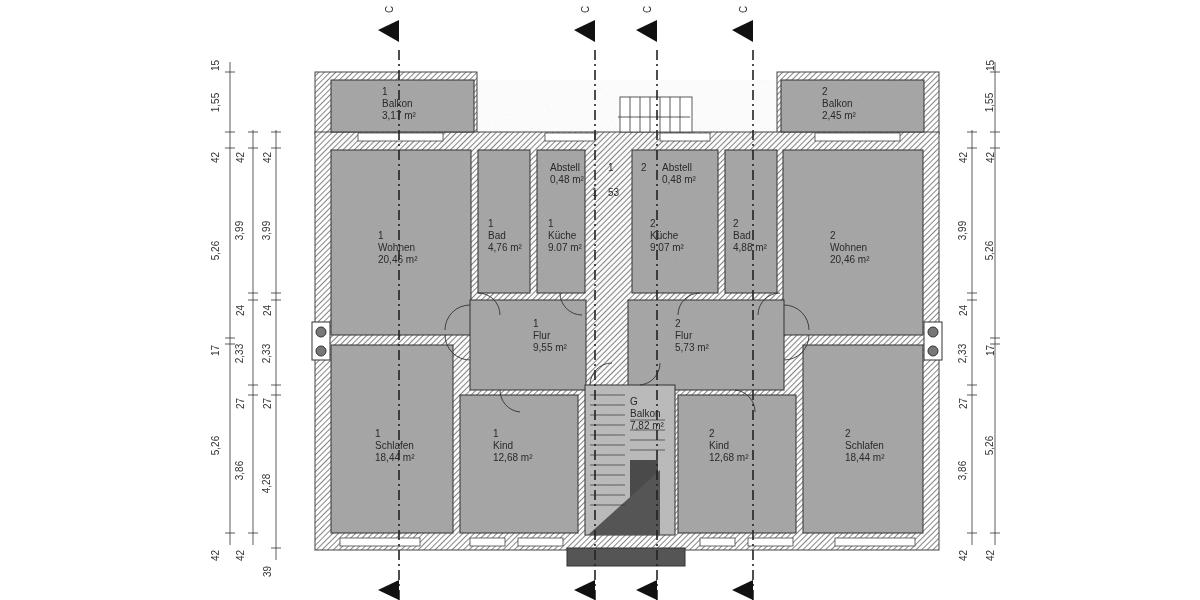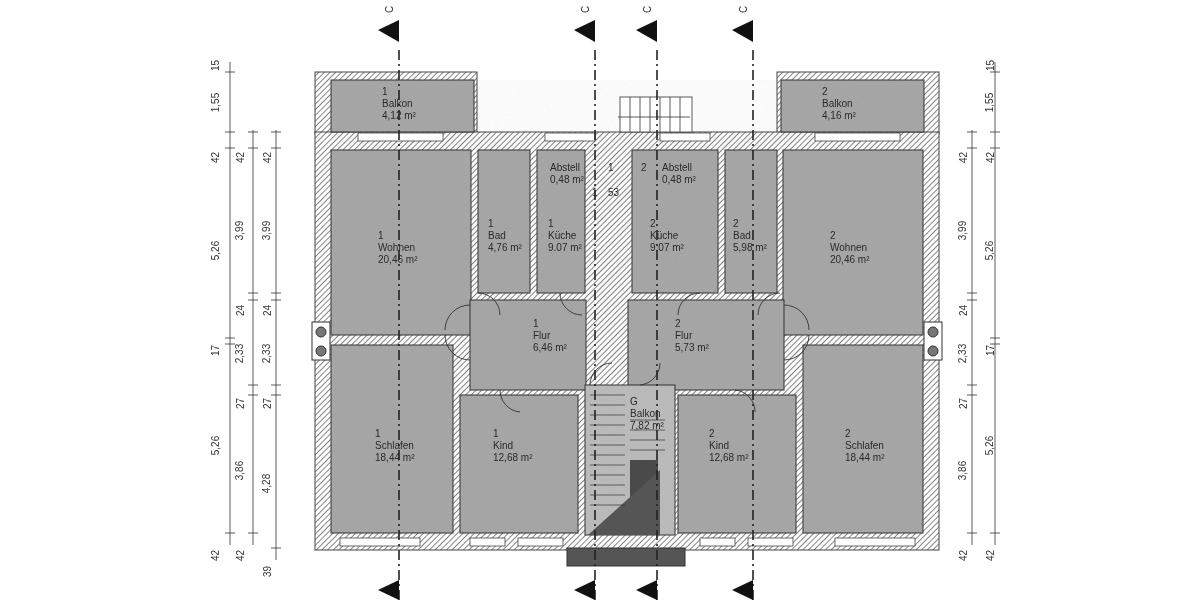--- a/index.html
+++ b/index.html
@@ -188,46 +188,46 @@
 </svg>
 
 <div class="axlbl" style="left:386px;top:4px;">C</div>
 <div class="axlbl" style="left:582px;top:4px;">C</div>
 <div class="axlbl" style="left:644px;top:4px;">C</div>
 <div class="axlbl" style="left:740px;top:4px;">C</div>
 
 <div class="lbl" style="left:382px;top:86px;">
     <div>1</div>
     <div>Balkon</div>
-    <div>4,12 m²</div>
+    <div>3,17 m²</div>
   </div>
 <div class="lbl" style="left:822px;top:86px;">
     <div>2</div>
     <div>Balkon</div>
-    <div>4,16 m²</div>
+    <div>2,45 m²</div>
   </div>
 <div class="lbl" style="left:378px;top:230px;">
     <div>1</div>
     <div>Wohnen</div>
     <div>20,46 m²</div>
   </div>
 <div class="lbl" style="left:830px;top:230px;">
     <div>2</div>
     <div>Wohnen</div>
     <div>20,46 m²</div>
   </div>
 <div class="lbl" style="left:488px;top:218px;">
     <div>1</div>
     <div>Bad</div>
     <div>4,76 m²</div>
   </div>
 <div class="lbl" style="left:733px;top:218px;">
     <div>2</div>
     <div>Bad</div>
-    <div>5,98 m²</div>
+    <div>4,88 m²</div>
   </div>
 <div class="lbl" style="left:548px;top:218px;">
     <div>1</div>
     <div>Küche</div>
     <div>9.07 m²</div>
   </div>
 <div class="lbl" style="left:650px;top:218px;">
     <div>2</div>
     <div>Küche</div>
     <div>9.07 m²</div>
@@ -240,21 +240,21 @@
     <div>Abstell</div>
     <div>0,48 m²</div>
   </div>
 <div class="lbl" style="left:608px;top:162px;">1</div>
 <div class="lbl" style="left:641px;top:162px;">2</div>
 <div class="lbl" style="left:592px;top:187px;">1</div>
 <div class="lbl" style="left:608px;top:187px;text-align:right;">53</div>
 <div class="lbl" style="left:533px;top:318px;">
     <div>1</div>
     <div>Flur</div>
-    <div>6,46 m²</div>
+    <div>9,55 m²</div>
   </div>
 <div class="lbl" style="left:675px;top:318px;">
     <div>2</div>
     <div>Flur</div>
     <div>5,73 m²</div>
   </div>
 <div class="lbl" style="left:630px;top:396px;">
     <div>G</div>
     <div>Balkon</div>
     <div>7,82 m²</div>

